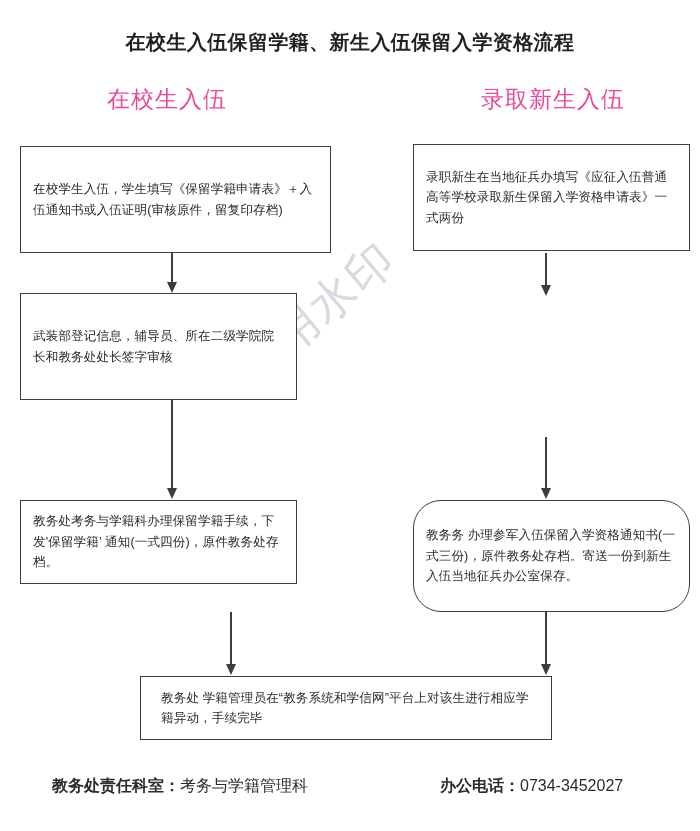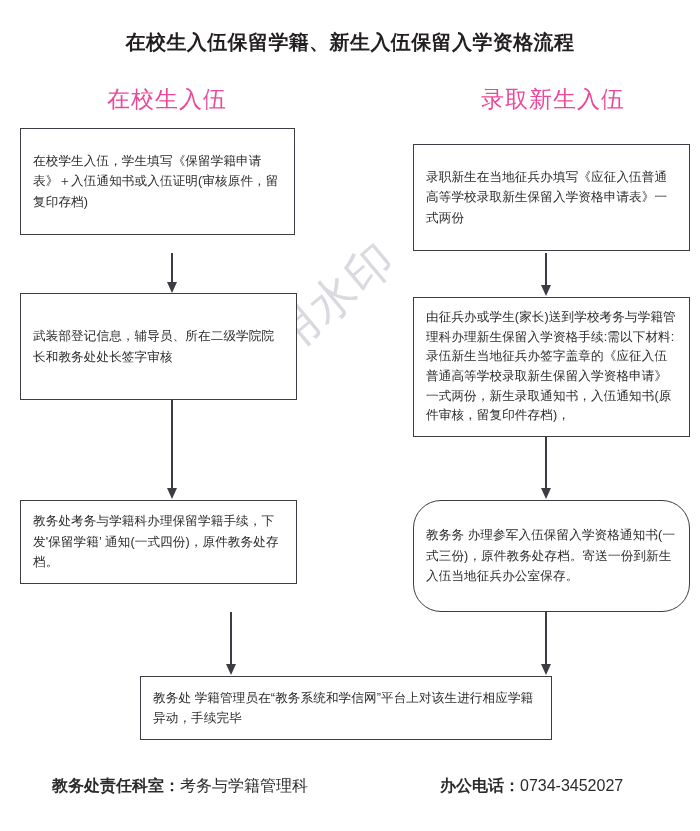--- a/index.html
+++ b/index.html
@@ -58,30 +58,30 @@
     width: 100%;
     padding: 0 12px;
     font-size: 12.6px;
     line-height: 20.5px;
     color: #2b2b2b;
     letter-spacing: 0.1px;
     white-space: pre-wrap;
   }
 
   
-  #box-l1 { left: 20px;  top: 128px; width: 275px; height: 107px; }
+  #box-l1 { left: 20px;  top: 146px; width: 311px; height: 107px; }
   #box-r1 { left: 413px; top: 144px; width: 277px; height: 107px; }
   
   #box-l2 { left: 20px;  top: 293px; width: 277px; height: 107px; }
   #box-r2 { left: 413px; top: 297px; width: 277px; height: 140px; }
   
   #box-l3 { left: 20px;  top: 500px; width: 277px; height: 84px; }
   #box-r3 { left: 413px; top: 500px; width: 277px; height: 112px; border-radius: 28px; }
   
-  #box-final { left: 140px; top: 676px; width: 412px; height: 64px; }
+  #box-final { left: 140px; top: 676px; width: 412px; height: 64px; padding-left: 8px; }
 
   #box-r2 .txt { line-height: 19.6px; }
 
   
   .conn {
     position: absolute;
   }
   .conn .stem {
     position: absolute;
     left: 0;
@@ -171,23 +171,20 @@
   <div class="box" id="box-l2">
     <span class="txt">武装部登记信息，辅导员、所在二级学院院长和教务处处长签字审核</span>
   </div>
   <div class="box" id="box-l3">
     <span class="txt">教务处考务与学籍科办理保留学籍手续，下发'保留学籍’ 通知(一式四份)，原件教务处存档。</span>
   </div>
 
   <div class="box" id="box-r1">
     <span class="txt">录职新生在当地征兵办填写《应征入伍普通高等学校录取新生保留入学资格申请表》一式两份</span>
   </div>
-  <div class="box" id="box-r2">
-    <span class="txt">由征兵办或学生(家长)送到学校考务与学籍管理科办理新生保留入学资格手续:需以下材料:录伍新生当地征兵办签字盖章的《应征入伍普通高等学校录取新生保留入学资格申请》一式两份，新生录取通知书，入伍通知书(原件审核，留复印件存档)，</span>
-  </div>
   <div class="box" id="box-r3">
     <span class="txt">教务务 办理参军入伍保留入学资格通知书(一式三份)，原件教务处存档。寄送一份到新生入伍当地征兵办公室保存。</span>
   </div>
 
   <div class="box" id="box-final">
     <span class="txt">教务处 学籍管理员在“教务系统和学信网”平台上对该生进行相应学籍异动，手续完毕</span>
   </div>
 
   <div class="conn" id="arrow-l1">
     <div class="stem"></div>

